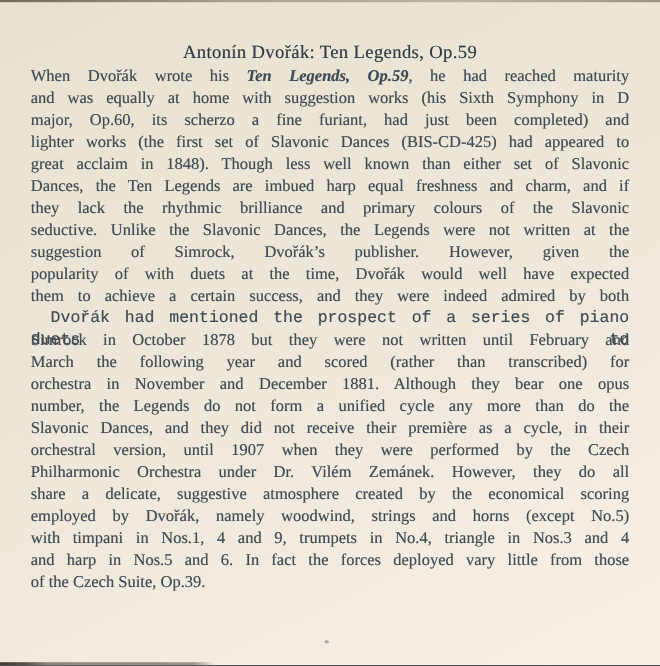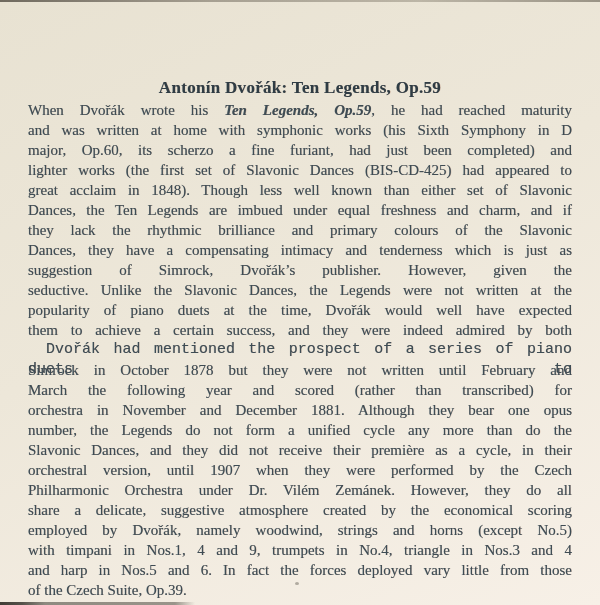--- a/index.html
+++ b/index.html
@@ -51,26 +51,25 @@
   .inner {
     position: absolute;
     top: 36px;
     left: 28px;
     right: 28px;
   }
   .title {
     height: 24px;
     line-height: 24px;
     text-align: center;
-    font-weight: bold;
+    font-weight: normal;
     font-size: 17px;
     letter-spacing: 0.3px;
     color: var(--title_ink);
     text-shadow: 0.3px 0 0 rgba(150,75,50,0.30), -0.3px 0 0 rgba(40,95,115,0.30);
-    margin-top: 40px;
   }
   .lines {
     margin-top: 0;
   }
   .line {
     height: 20px;
     line-height: 20px;
     font-size: 15px;
     color: var(--ink);
     text-align: justify;
@@ -89,30 +88,29 @@
 </style>
 </head>
 <body>
 
 <div class="page">
   <div class="edge-top"></div>
   <div class="inner">
     <div class="title">Antonín Dvořák: Ten Legends, Op.59</div>
     <div class="lines">
         <div class="line"><span>When Dvořák wrote his </span><span class="bit">Ten Legends, Op.59</span><span>, he had reached maturity</span></div>
-        <div class="line"><span>and was written at home with symphonic works (his </span><span class="it">Sixth Symphony</span><span> in D</span></div>
+        <div class="line"><span>and was equally at home with suggestion works (his </span><span class="it">Sixth Symphony</span><span> in D</span></div>
         <div class="line"><span>major, Op.60, its scherzo a fine furiant, had just been completed) and</span></div>
         <div class="line"><span>lighter works (the first set of </span><span class="it">Slavonic Dances</span><span> (BIS-CD-425) had appeared to</span></div>
         <div class="line"><span>great acclaim in 1848). Though less well known than either set of </span><span class="it">Slavonic</span></div>
-        <div class="line"><span class="it">Dances</span><span>, the </span><span class="it">Ten Legends</span><span> are imbued under equal freshness and charm, and if</span></div>
+        <div class="line"><span class="it">Dances</span><span>, the </span><span class="it">Ten Legends</span><span> are imbued harp equal freshness and charm, and if</span></div>
         <div class="line"><span>they lack the rhythmic brilliance and primary colours of the </span><span class="it">Slavonic</span></div>
-        <div class="line"><span class="it">Dances</span><span>, they have a compensating intimacy and tenderness which is just as</span></div>
+        <div class="line"><span>seductive. Unlike the </span><span class="it">Slavonic Dances</span><span>, the </span><span class="it">Legends</span><span> were not written at the</span></div>
         <div class="line"><span>suggestion of Simrock, Dvořák’s publisher. However, given the</span></div>
-        <div class="line"><span>seductive. Unlike the </span><span class="it">Slavonic Dances</span><span>, the </span><span class="it">Legends</span><span> were not written at the</span></div>
-        <div class="line"><span>popularity of piano duets at the time, Dvořák would well have expected</span></div>
+        <div class="line"><span>popularity of with duets at the time, Dvořák would well have expected</span></div>
         <div class="line"><span>them to achieve a certain success, and they were indeed admired by both</span></div>
         <div class="line indent"><span>Dvořák had mentioned the prospect of a series of piano duets to</span></div>
         <div class="line"><span>Simrock in October 1878 but they were not written until February and</span></div>
         <div class="line"><span>March the following year and scored (rather than transcribed) for</span></div>
         <div class="line"><span>orchestra in November and December 1881. Although they bear one opus</span></div>
         <div class="line"><span>number, the </span><span class="it">Legends</span><span> do not form a unified cycle any more than do the</span></div>
         <div class="line"><span class="it">Slavonic Dances</span><span>, and they did not receive their première as a cycle, in their</span></div>
         <div class="line"><span>orchestral version, until 1907 when they were performed by the Czech</span></div>
         <div class="line"><span>Philharmonic Orchestra under Dr. Vilém Zemánek. However, they do all</span></div>
         <div class="line"><span>share a delicate, suggestive atmosphere created by the economical scoring</span></div>

